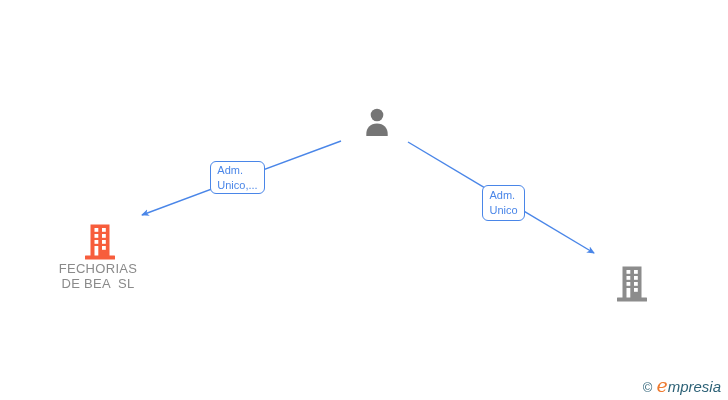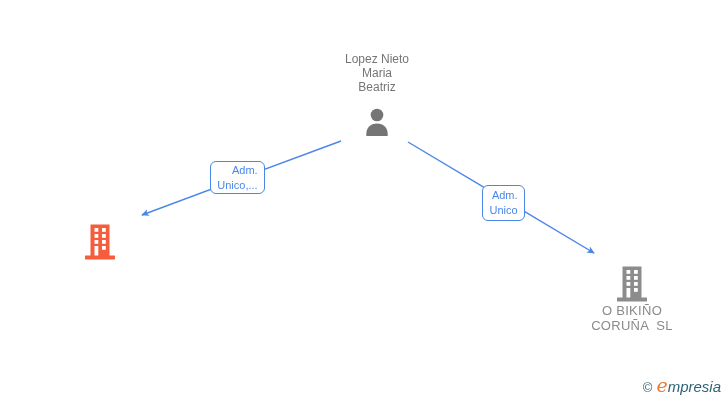--- a/index.html
+++ b/index.html
@@ -43,21 +43,21 @@
     position: absolute;
     border: 1.5px solid var(--edge_blue);
     border-radius: 6px;
     background: #ffffff;
     color: var(--edge_blue);
     font-size: 11px;
     line-height: 15px;
     display: flex;
     align-items: center;
     justify-content: center;
-    text-align: right;
+    text-align: left;
     white-space: pre-wrap;
   }
   .edge-label-1 { left: 210px; top: 161px; width: 55px; height: 33px; }
   .edge-label-2 { left: 482px; top: 185px; width: 43px; height: 36px; }
 
   .company-icon-box { position: absolute; width: 34px; height: 36px; }
   .company-icon-1 { left: 83px;  top: 224px; }
   .company-icon-2 { left: 615px; top: 266px; }
 
   .company-label {
@@ -108,23 +108,20 @@
   <svg class="edges" width="728" height="400" viewBox="0 0 728 400">
     <defs>
       <marker id="arr" markerWidth="9" markerHeight="8" refX="7" refY="3.5" orient="auto" markerUnits="userSpaceOnUse">
         <path class="arrow-head" d="M0,0 L8,3.5 L0,7 L2.2,3.5 Z"></path>
       </marker>
     </defs>
     <line x1="341" y1="141" x2="142" y2="215" marker-end="url(#arr)"></line>
     <line x1="408" y1="142" x2="594" y2="253" marker-end="url(#arr)"></line>
   </svg>
 
-  <div class="person-name">Lopez Nieto
-Maria
-Beatriz</div>
   <div class="person-icon-box">
     <svg width="30" height="32" viewBox="0 0 30 32">
       <g fill="#757575">
         <circle cx="15" cy="8" r="6.3"></circle>
         <path d="M15 16.5 C8.3 16.5 4.3 21 4.3 27 L4.3 29 L25.7 29 L25.7 27 C25.7 21 21.7 16.5 15 16.5 Z"></path>
       </g>
     </svg>
   </div>
 
   <div class="edge-label edge-label-1">Adm.
@@ -143,41 +140,41 @@
         <rect x="19" y="4" width="3.8" height="3.8"></rect>
         <rect x="11.5" y="10" width="3.8" height="3.8"></rect>
         <rect x="19" y="10" width="3.8" height="3.8"></rect>
         <rect x="11.5" y="16" width="3.8" height="3.8"></rect>
         <rect x="19" y="16" width="3.8" height="3.8"></rect>
         <rect x="11.5" y="22" width="3.8" height="9.5"></rect>
         <rect x="19" y="22" width="3.8" height="3.8"></rect>
       </g>
     </svg>
   </div>
+  <div class="company-label company-label-1">FECHORIAS
+DE BEA  SL</div>
 
   <div class="company-icon-box company-icon-2">
     <svg width="34" height="36" viewBox="0 0 34 36">
       <g fill="#8c8c8c">
         <rect x="2" y="31.5" width="30" height="4" rx="0.5"></rect>
         <rect x="7.5" y="0.5" width="19" height="31.5"></rect>
       </g>
       <g fill="#ffffff">
         <rect x="11.5" y="4" width="3.8" height="3.8"></rect>
         <rect x="19" y="4" width="3.8" height="3.8"></rect>
         <rect x="11.5" y="10" width="3.8" height="3.8"></rect>
         <rect x="19" y="10" width="3.8" height="3.8"></rect>
         <rect x="11.5" y="16" width="3.8" height="3.8"></rect>
         <rect x="19" y="16" width="3.8" height="3.8"></rect>
         <rect x="11.5" y="22" width="3.8" height="9.5"></rect>
         <rect x="19" y="22" width="3.8" height="3.8"></rect>
       </g>
     </svg>
   </div>
-  <div class="company-label company-label-2">O BIKIÑO
-CORUÑA  SL</div>
 
   <div class="footer-logo">
     <span class="copyright-sym">©</span>
     <span class="logo-e">e</span>
     <span class="logo-rest">mpresia</span>
   </div>
 
 </div>
 
 </body></html>

